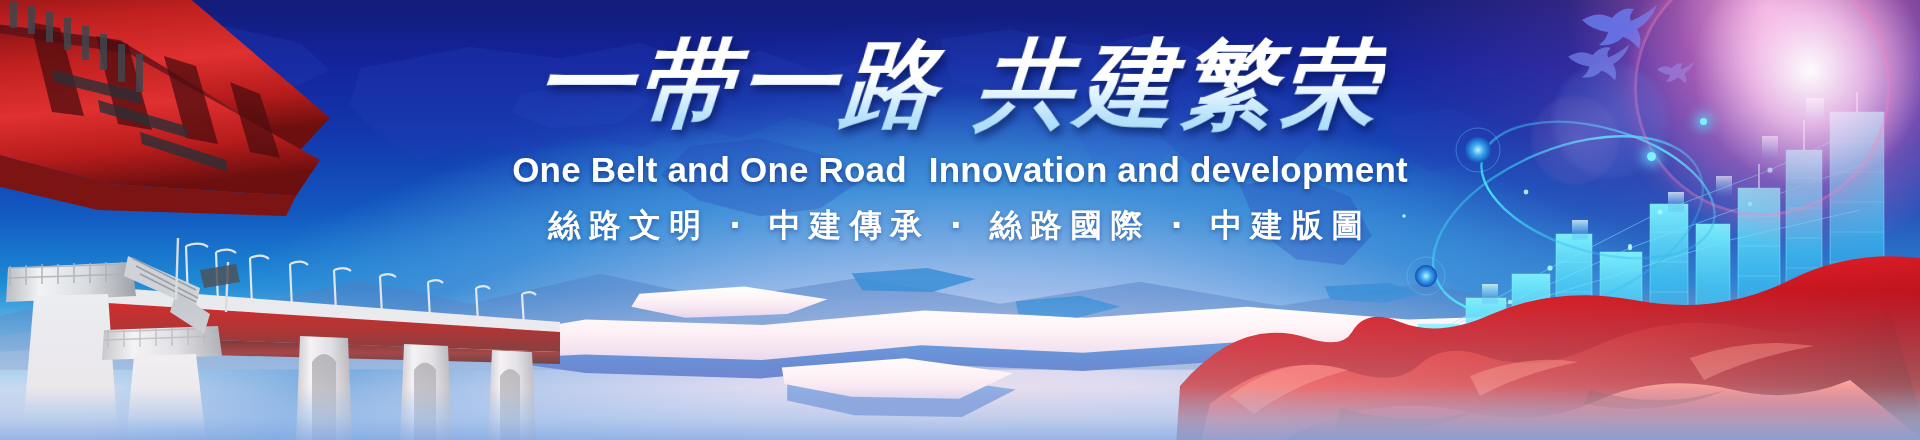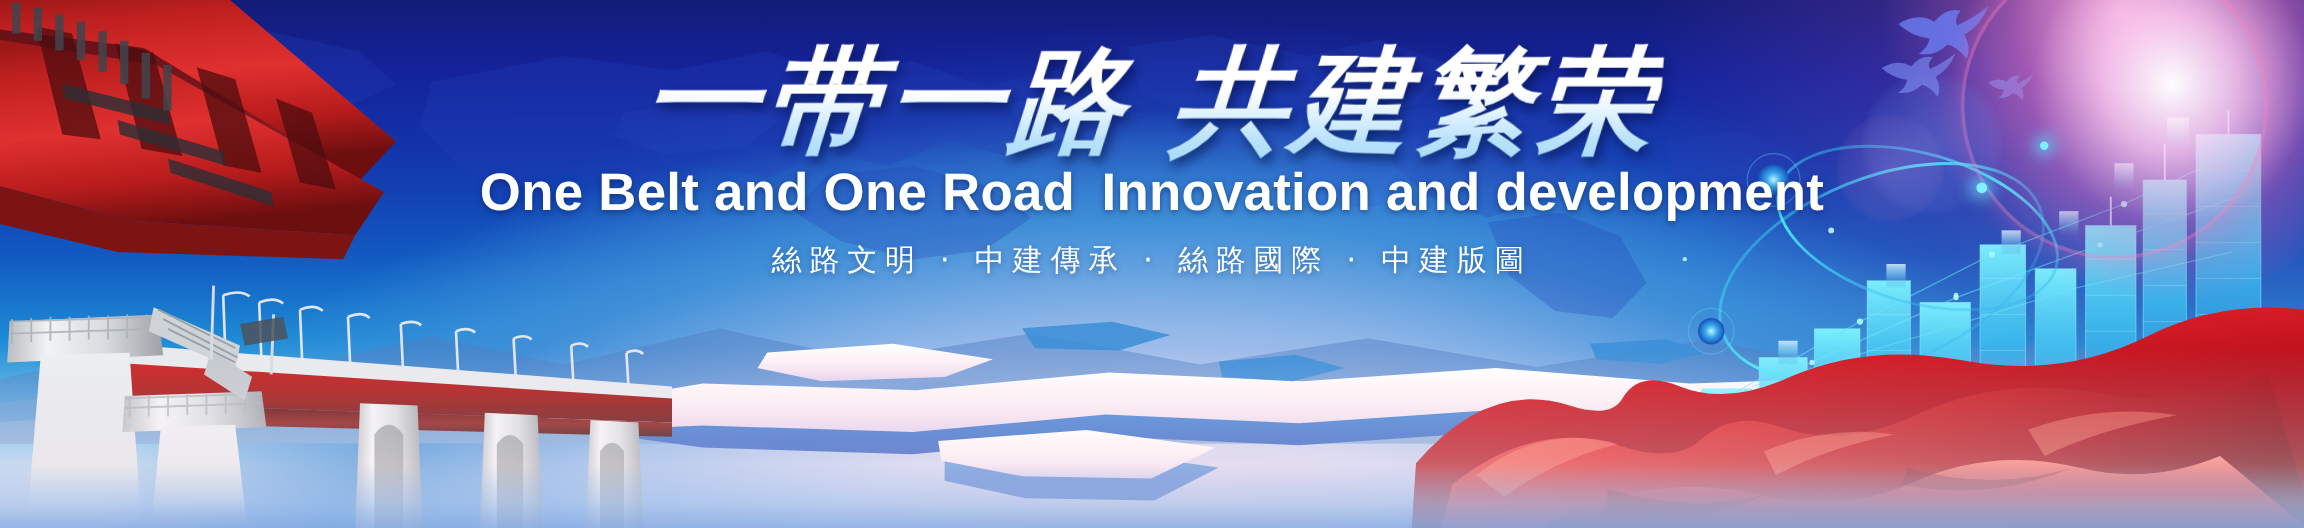--- a/index.html
+++ b/index.html
@@ -78,36 +78,36 @@
     color:#ffffff;
     background:linear-gradient(to bottom,#ffffff 0%,#ffffff 42%,#ddf1ff 62%,#b9e2fb 82%,#a6dbf8 100%);
     -webkit-background-clip:text;background-clip:text;
     -webkit-text-fill-color:transparent;
     filter:drop-shadow(3px 5px 5px rgba(0,15,70,.62));
     transform:skewX(-4deg);
   }
   .title-cn .gap{display:inline-block;width:34px;}
 
   .subtitle-en{
-    margin-top:1px;
+    margin-top:15px;
     font-family:"Liberation Sans", sans-serif;
-    font-size:44px;
+    font-size:35px;
     font-weight:700;
     letter-spacing:.005em;
     color:#ffffff;
     white-space:nowrap;
     text-shadow:0 2px 5px rgba(0,30,90,.55);
   }
   .subtitle-en .sp{display:inline-block;width:22px;}
 
   .subtitle-cn{
     margin-top:14px;
     font-family:"DejaVu Sans", sans-serif;
-    font-size:25px;
-    font-weight:400;
+    font-size:32px;
+    font-weight:700;
     letter-spacing:.26em;
     color:#ffffff;
     white-space:nowrap;
     text-shadow:0 2px 5px rgba(0,40,110,.45);
     text-align:right;
   }
 
   
   .haze{position:absolute;left:0;bottom:0;width:100%;height:34%;
     background:linear-gradient(to bottom,rgba(255,255,255,0) 0%,rgba(255,240,245,.30) 58%,rgba(255,235,242,.62) 100%);

